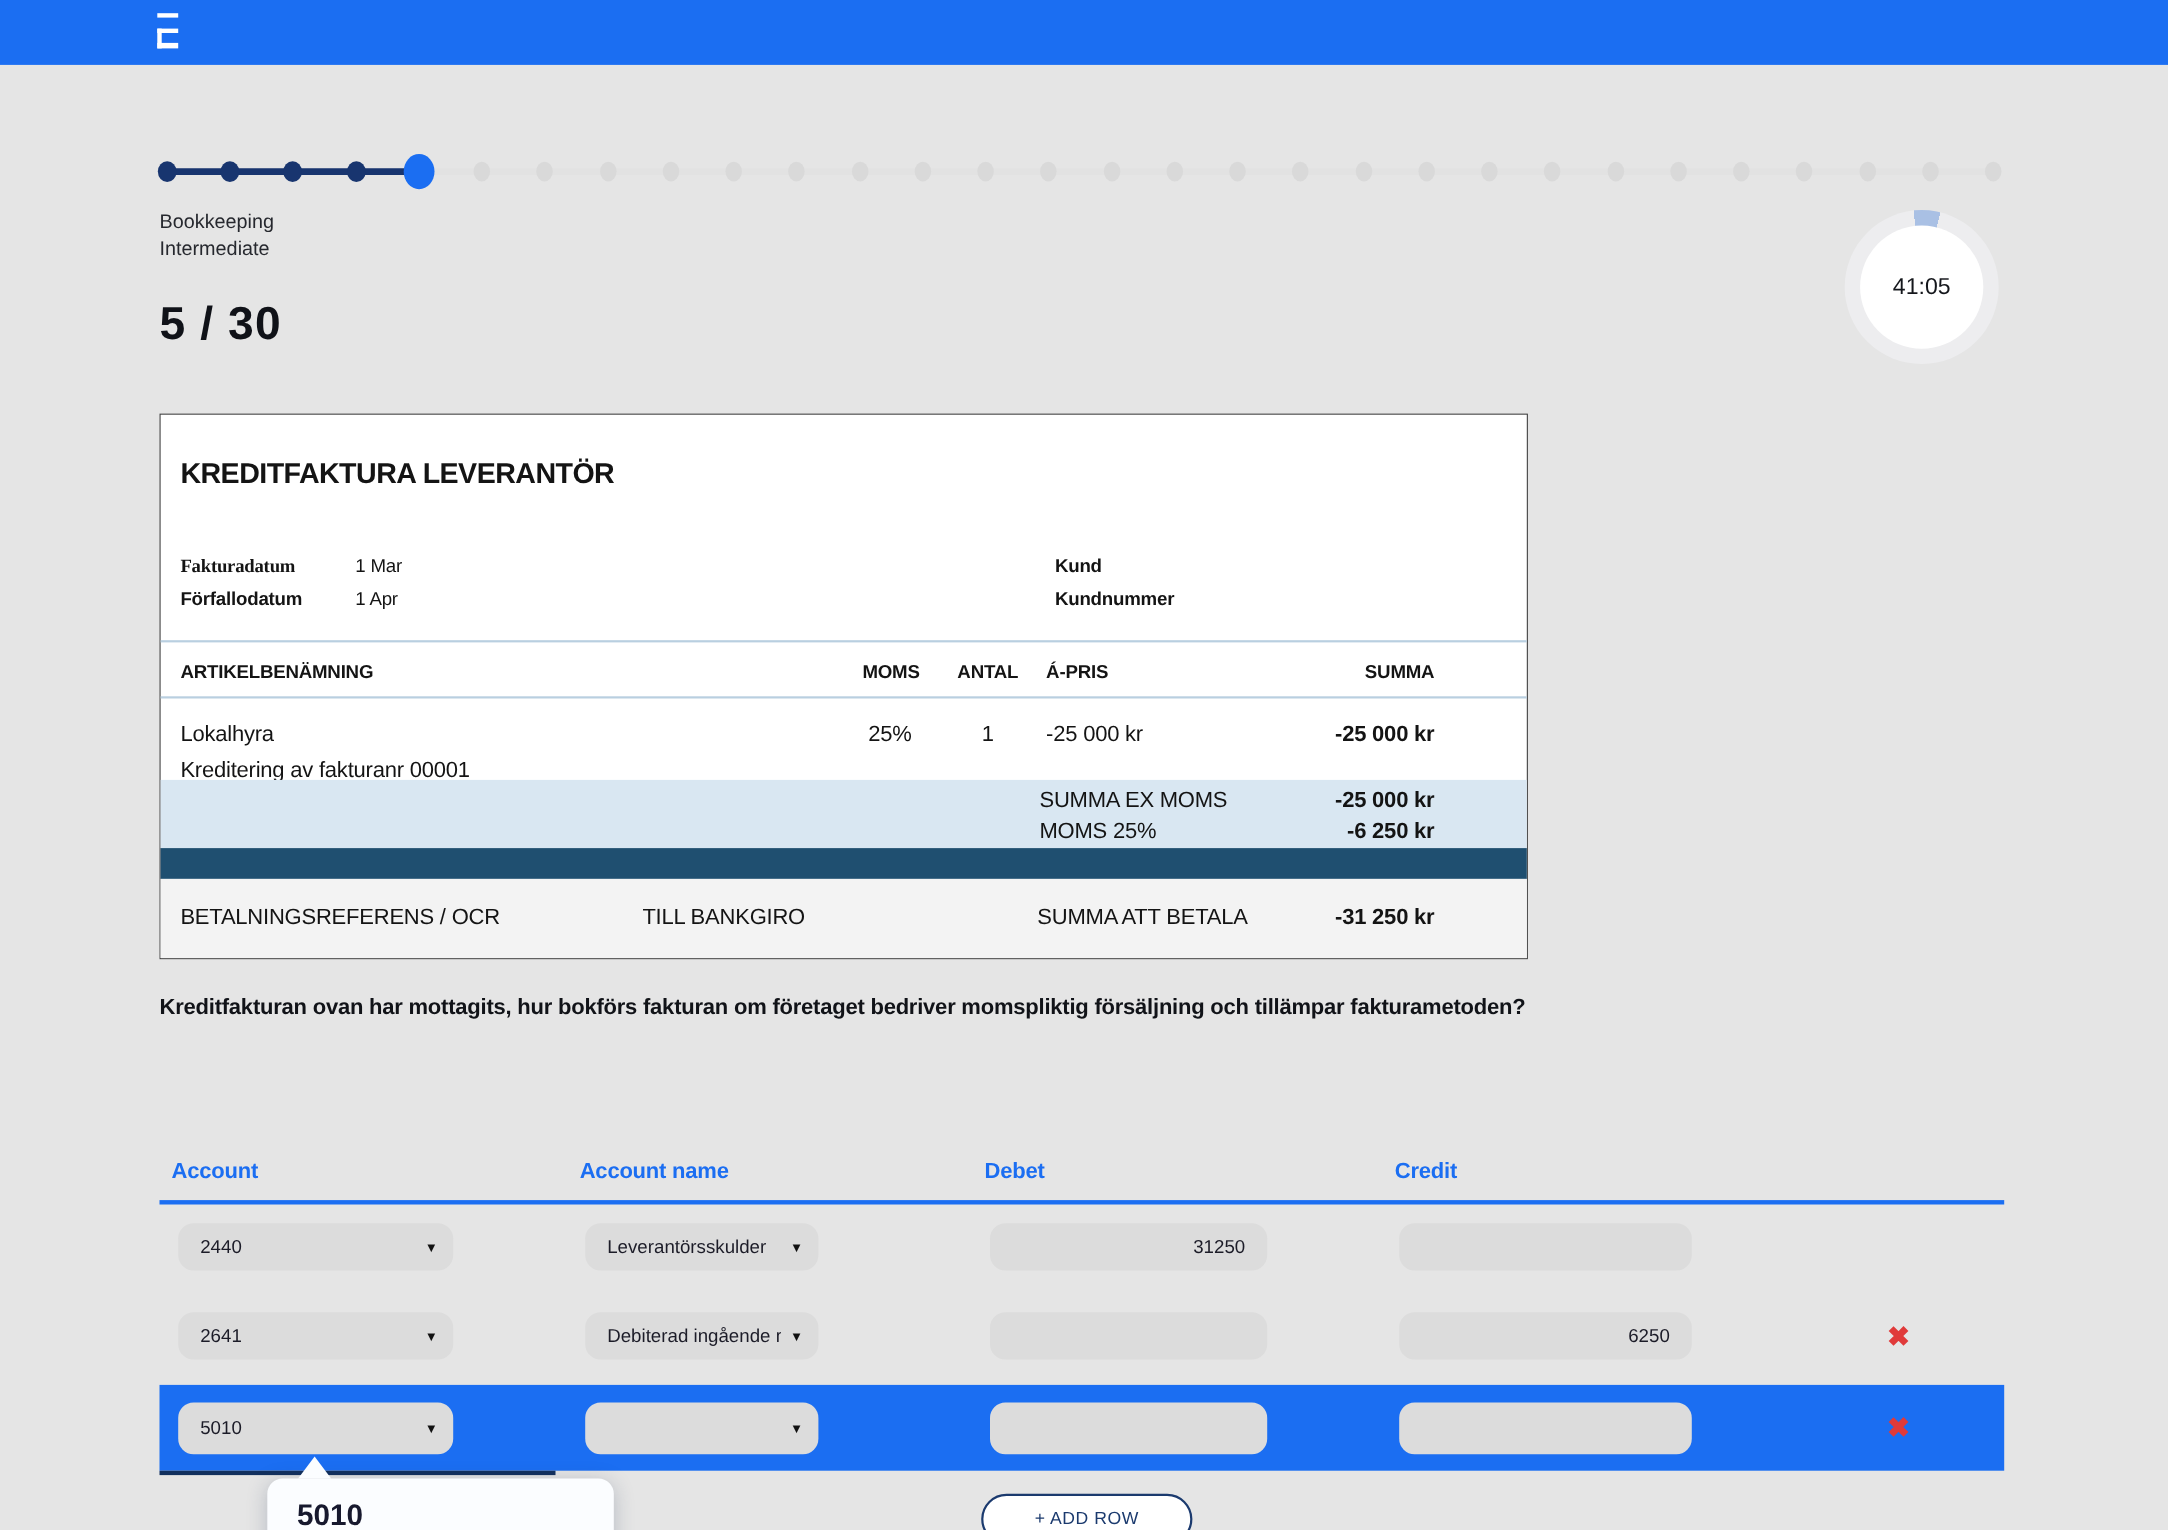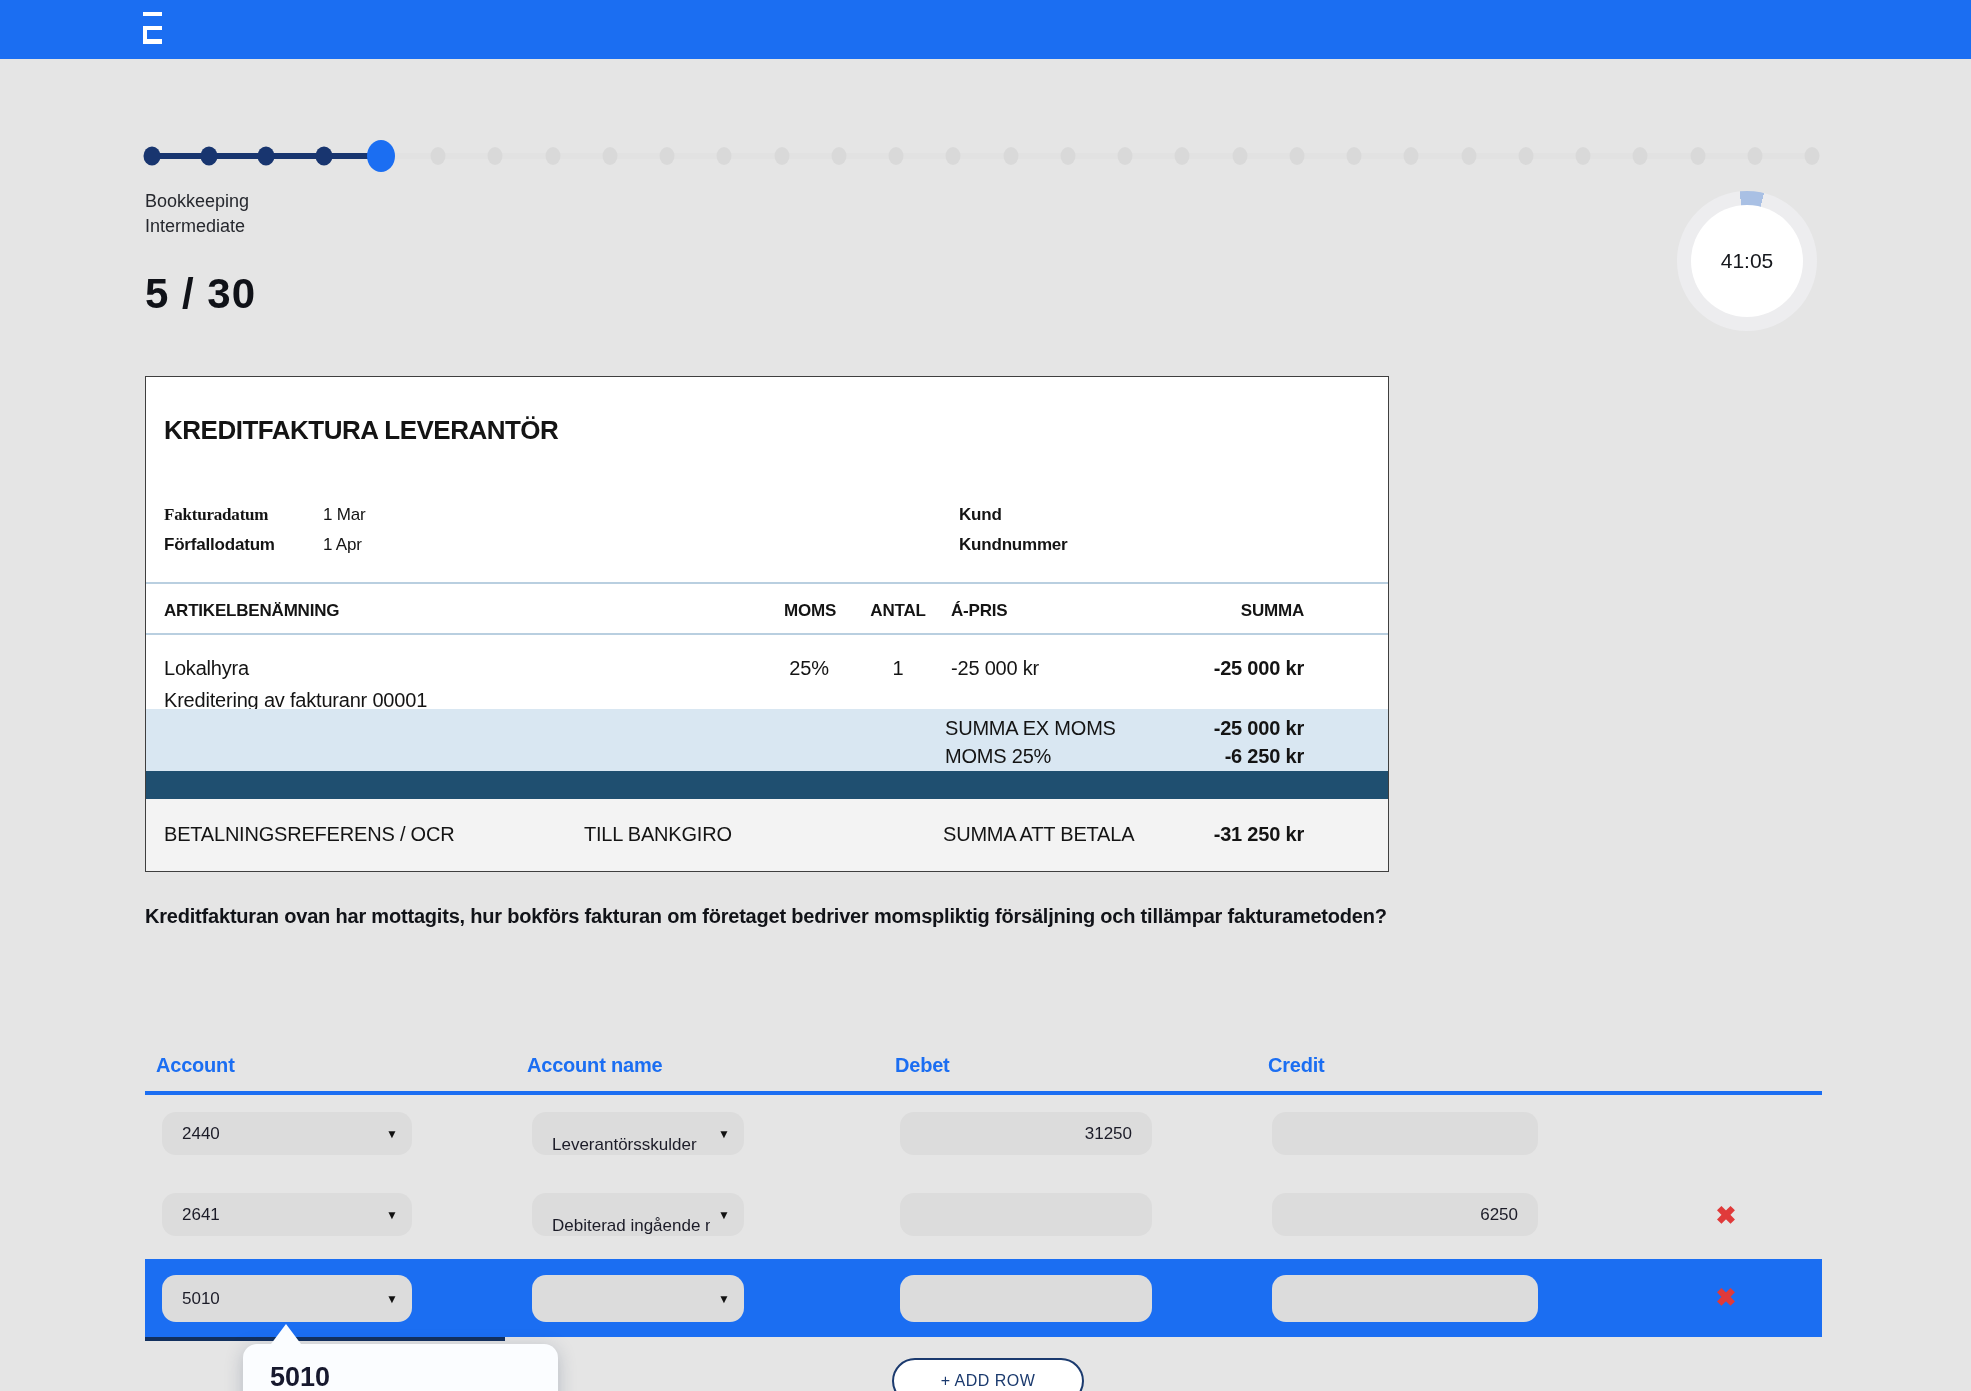--- a/index.html
+++ b/index.html
@@ -62,21 +62,21 @@
 
   .ans-row { position:absolute; left:145px; width:1677px; height:44px; }
   .ans-row.selected { left:145px; width:1677px; height:78px; background:#1b6ef2; }
   .cell-box { position:absolute; height:43px; background:#dcdcdc; border-radius:14px;
     display:flex; align-items:center; font-size:17px; color:#1c1c28; }
   .cell-box.select { padding-left:20px; padding-right:34px; }
   .cell-box.input { justify-content:flex-end; padding-right:20px; }
   .caret { position:absolute; right:14px; top:50%; transform:translateY(-50%);
     font-size:12px; color:#111111; line-height:1; }
   .col-account { left:17px;  width:250px; }
-  .col-name    { left:387px; width:212px;align-items:flex-end; }
+  .col-name    { left:387px; width:212px; }
   .col-debet   { left:755px; width:252px; }
   .col-credit  { left:1127px;width:266px; }
   .remove-x { position:absolute; left:1560px; width:42px; text-align:center;
     font-size:25px; font-weight:bold; color:#e03a3a; cursor:pointer; }
   .select-ellipsis { white-space:nowrap; overflow:hidden; }
 
   .active-col-underline { position:absolute; left:145px; top:1337px; width:360px; height:4px; background:#12305e; }
 
   
   .dd-pointer { position:absolute; left:271px; top:1324px; width:0; height:0;

